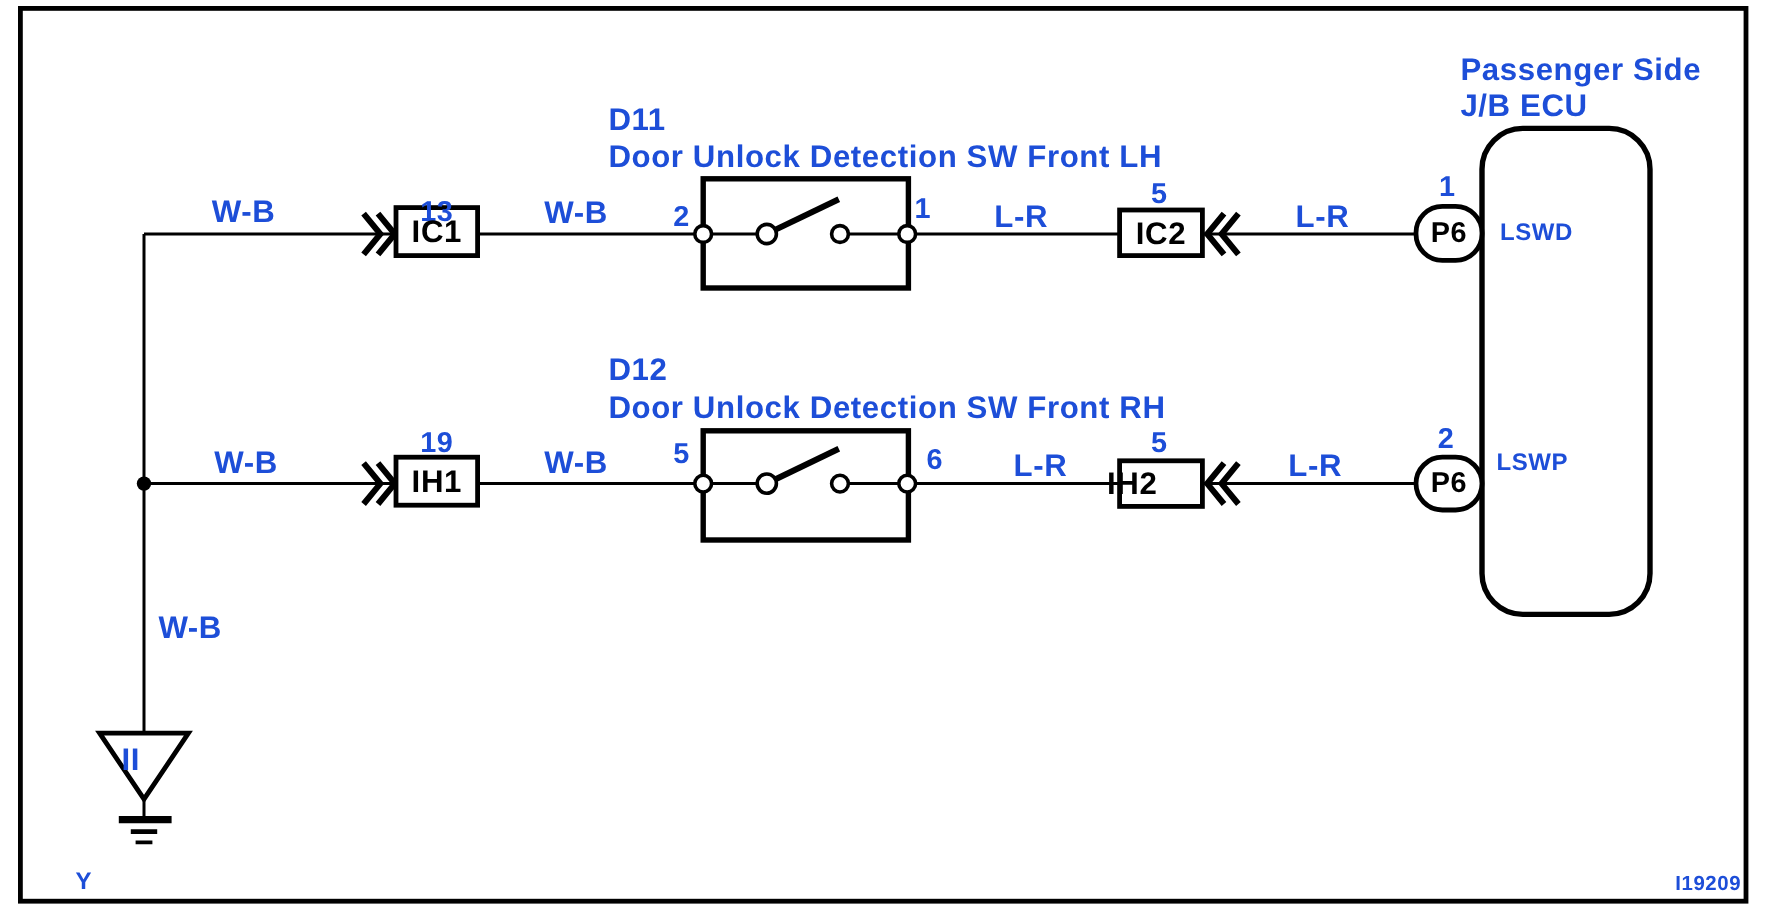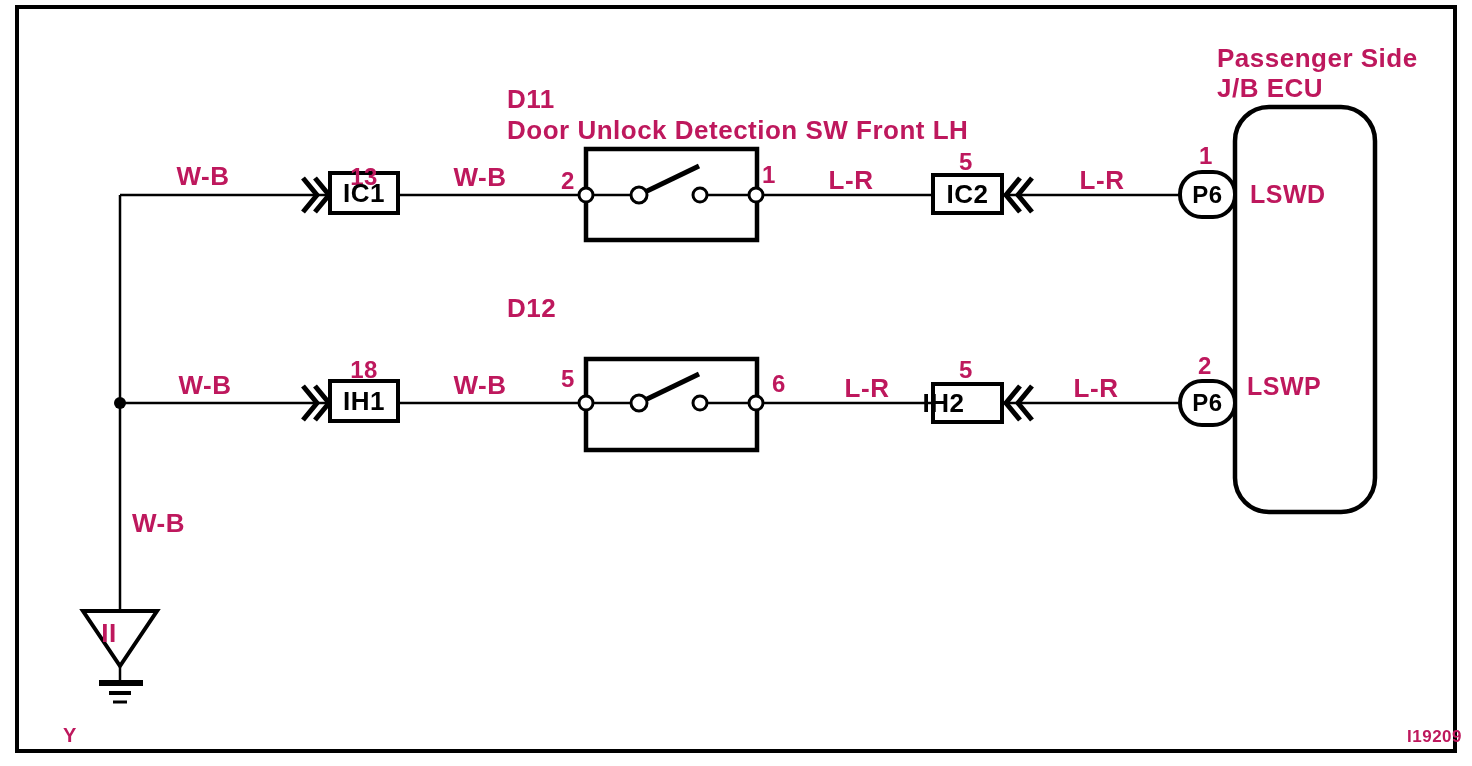--- a/index.html
+++ b/index.html
@@ -4,34 +4,34 @@
 <style>
   html,body { margin:0; padding:0; background:#fff; }
   .canvas {
     position:relative; width:1472px; height:766px; background:#ffffff;
     font-family:"Liberation Sans", sans-serif; color:#000;
     overflow:hidden;
   }
   svg.layer { position:absolute; left:0; top:0; }
   .lbl {
     position:absolute; font-weight:bold; white-space:nowrap;
-    letter-spacing:0.5px; line-height:1; color:#be185d;
+    letter-spacing:0.5px; line-height:1; color:#1d4ed8;
   }
   .cc { transform:translate(-50%,-50%); }
   .cl { transform:translate(0,-50%); }
-  .cr { transform:translate(-100%,-50%);margin-left:11px; }
+  .cr { transform:translate(-100%,-50%); }
   .boxtxt {
     position:absolute; display:flex; align-items:center; justify-content:center;
     font-weight:bold; color:#000; letter-spacing:0.5px;
   }
   .fs-wire  { font-size:26px; }
   .fs-pin   { font-size:24px; }
   .fs-conn  { font-size:26px; }
   .fs-title { font-size:26px; }
-  .fs-sig   { font-size:25px; }
+  .fs-sig   { font-size:20px; }
   .fs-small { font-size:20px; }
   .fs-code  { font-size:17px; }
 </style>
 </head>
 <body>
 
 <div class="canvas">
 
   <svg class="layer" width="1472" height="766" viewBox="0 0 1472 766">
 
@@ -100,25 +100,26 @@
   <div class="lbl fs-wire cc" style="left:851px; top:180px;">L-R</div>
   <div class="lbl fs-pin cc" style="left:966px; top:162px;">5</div>
   <div class="boxtxt fs-conn" style="left:933px; top:175px; width:69px; height:38px;">IC2</div>
   <div class="lbl fs-wire cc" style="left:1102px; top:180px;">L-R</div>
 
   <div class="lbl fs-pin cc" style="left:1206px; top:156px;">1</div>
   <div class="boxtxt fs-pin" style="left:1180px; top:172px; width:55px; height:45px;">P6</div>
   <div class="lbl fs-sig cl" style="left:1250px; top:194px;">LSWD</div>
 
   <div class="lbl fs-wire cc" style="left:205px; top:385px;">W-B</div>
-  <div class="lbl fs-pin cc" style="left:364px; top:370px;">18</div>
+  <div class="lbl fs-pin cc" style="left:364px; top:370px;">19</div>
   <div class="boxtxt fs-conn" style="left:330px; top:381px; width:68px; height:40px;">IH1</div>
   <div class="lbl fs-wire cc" style="left:480px; top:385px;">W-B</div>
 
   <div class="lbl fs-title cl" style="left:507px; top:308px;text-align:right;">D12</div>
+  <div class="lbl fs-title cl" style="left:507px; top:339px;">Door Unlock Detection SW Front RH</div>
   <div class="lbl fs-pin cc" style="left:568px; top:379px;">5</div>
   <div class="lbl fs-pin cc" style="left:779px; top:384px;">6</div>
 
   <div class="lbl fs-wire cc" style="left:867px; top:388px;">L-R</div>
   <div class="lbl fs-pin cc" style="left:966px; top:370px;">5</div>
   <div class="boxtxt fs-conn" style="left:909px; top:384px; width:69px; height:38px;">IH2</div>
   <div class="lbl fs-wire cc" style="left:1096px; top:388px;">L-R</div>
 
   <div class="lbl fs-pin cc" style="left:1205px; top:366px;">2</div>
   <div class="boxtxt fs-pin" style="left:1180px; top:381px; width:55px; height:44px;">P6</div>

